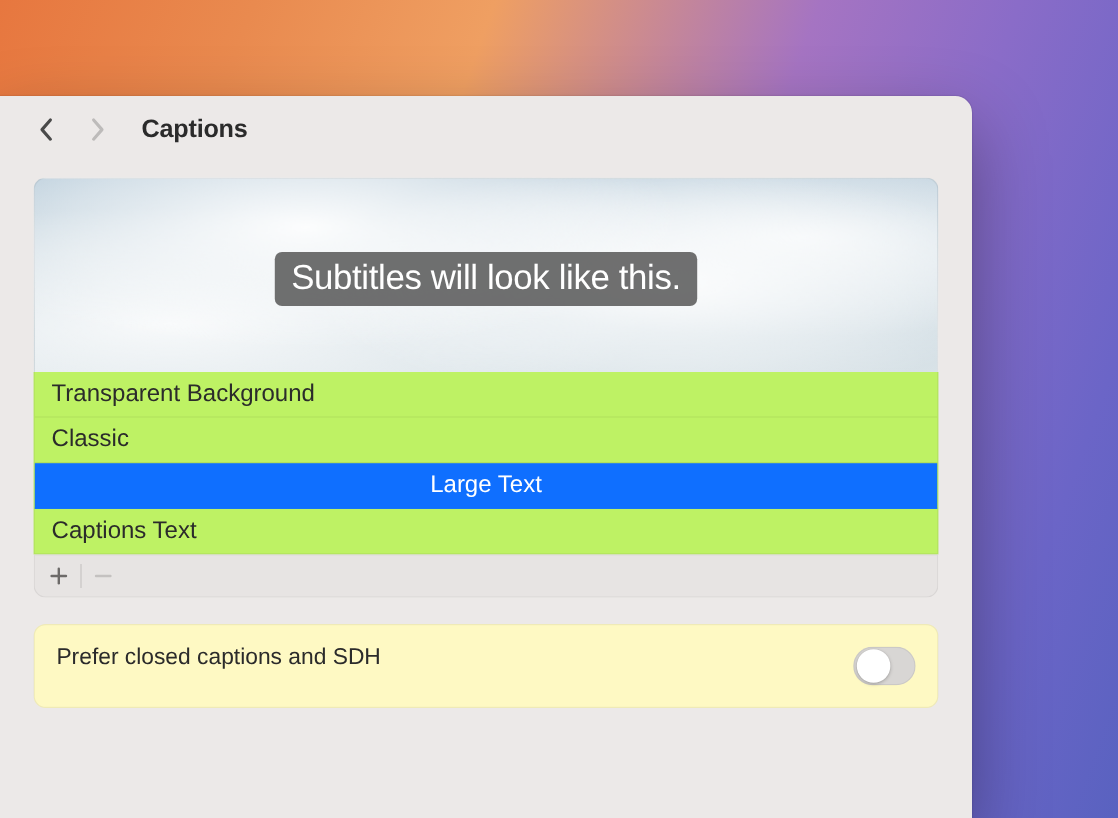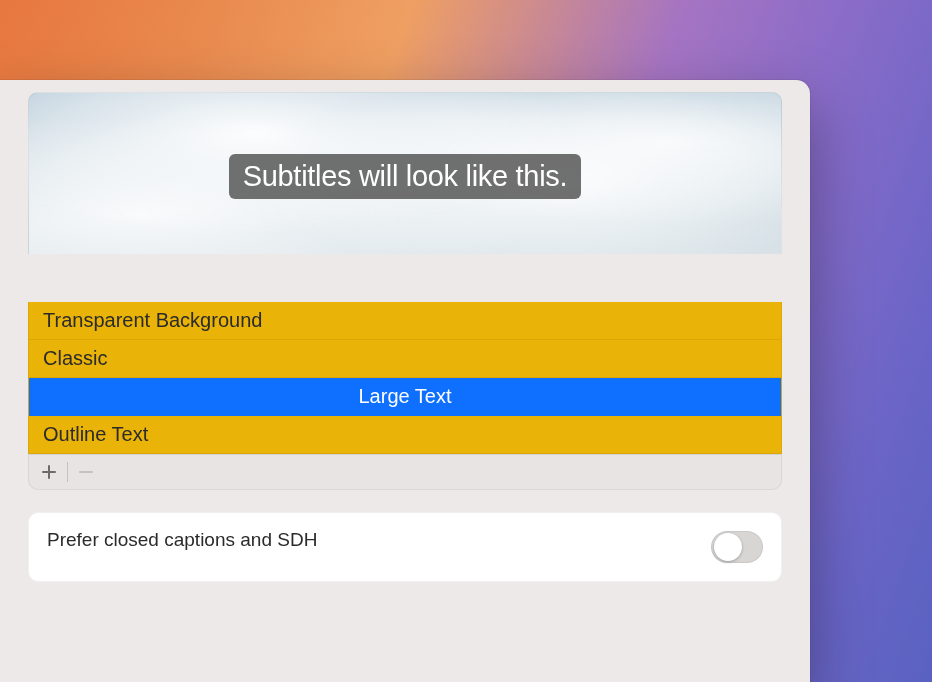--- a/index.html
+++ b/index.html
@@ -64,25 +64,24 @@
       background: rgba(80,80,80,0.82);
       color: #fff;
       font-size: 29px;
       font-weight: 400;
       padding: 6px 14px;
       border-radius: 6px;
       letter-spacing: -0.3px;
       margin-top: 6px;
     }
     .style-list {
-      background: #eab308;
+      background: #bef264;
       border: 1px solid rgba(0,0,0,0.06);
       border-top: none;
       border-radius: 0 0 0 0;
-      margin-top: 48px;
     }
     .style-item {
       padding: 7px 14px;
       font-size: 20px;
       color: #2b2b2b;
       border-bottom: 1px solid rgba(0,0,0,0.07);
       font-weight: 400;
     }
     .style-item.selected {
       background: #0f6fff;
@@ -113,21 +112,21 @@
     }
     .footer-controls .divider {
       width: 1px;
       height: 20px;
       background: rgba(0,0,0,0.14);
       margin: 0 4px;
     }
     .footer-controls .fbtn.disabled { color: #c4c1c0; }
     .settings-card {
       margin-top: 22px;
-      background: #ffffff;
+      background: #fef9c3;
       border: 1px solid rgba(0,0,0,0.06);
       border-radius: 10px;
       padding: 16px 18px 18px 18px;
       display: flex;
       gap: 16px;
     }
     .settings-card .text-col { flex: 1; }
     .settings-card .t1 {
       font-size: 19px;
       color: #2b2b2b;
@@ -159,32 +158,47 @@
       background: #fff;
       border-radius: 50%;
       box-shadow: 0 1px 3px rgba(0,0,0,0.25), 0 0 0 0.5px rgba(0,0,0,0.04);
     }
   </style>
 </head>
 <body>
 
 <div class="window">
 
+  <div class="header">
+    <div class="nav-buttons">
+      <div class="nav-btn">
+        <svg viewBox="0 0 12 20" fill="none" stroke="currentColor" stroke-width="2.6" stroke-linecap="round" stroke-linejoin="round">
+            <polyline points="9,2 2,10 9,18"></polyline>
+          </svg>
+      </div>
+      <div class="nav-btn disabled">
+        <svg viewBox="0 0 12 20" fill="none" stroke="currentColor" stroke-width="2.6" stroke-linecap="round" stroke-linejoin="round">
+            <polyline points="3,2 10,10 3,18"></polyline>
+          </svg>
+      </div>
+    </div>
+    <div class="title">Captions</div>
+  </div>
 
   <div class="content">
 
     <div class="preview-box">
       <div class="subtitle-sample">Subtitles will look like this.</div>
     </div>
 
     <div class="style-list">
       <div class="style-item">Transparent Background</div>
       <div class="style-item">Classic</div>
       <div class="style-item selected">Large Text</div>
-      <div class="style-item" style="border-bottom:none">Outline Text</div>
+      <div class="style-item" style="border-bottom:none">Captions Text</div>
     </div>
 
     <div class="footer-controls">
       <div class="fbtn">
         <svg width="16" height="16" viewBox="0 0 16 16" fill="none" stroke="currentColor" stroke-width="2" stroke-linecap="round">
             <line x1="8" y1="2" x2="8" y2="14"></line>
             <line x1="2" y1="8" x2="14" y2="8"></line>
           </svg>
       </div>
       <div class="divider"></div>

